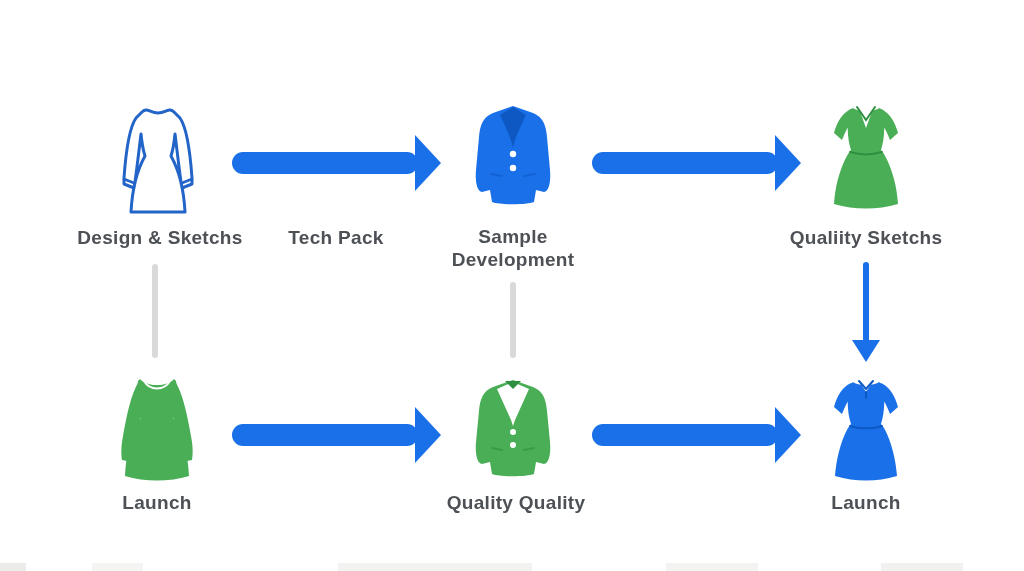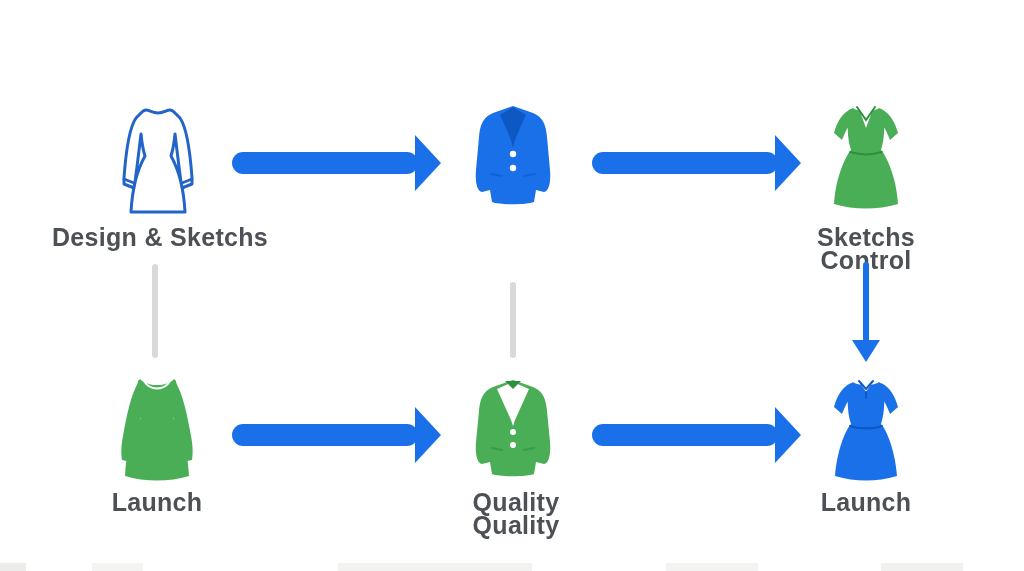--- a/index.html
+++ b/index.html
@@ -6,21 +6,21 @@
   body { font-family: "Liberation Sans", sans-serif; background:#ffffff; }
   #canvas {
     position:relative; width:1024px; height:571px; background:var(--background,#fff);
     overflow:hidden;
   }
   .icon-box { position:absolute; }
   .icon-box svg { display:block; width:100%; height:100%; }
 
   .stage-label {
     position:absolute; text-align:center;
-    font-weight:700; font-size:25px; line-height:23px;
+    font-weight:700; font-size:19px; line-height:23px;
     color:var(--label-text,#4d5156); letter-spacing:0.3px;
   }
 
   
   .h-arrow { position:absolute; width:209px; height:56px; }
   .h-arrow .shaft {
     position:absolute; left:0; top:17px; width:186px; height:22px;
     border-radius:11px; background:var(--arrow-blue,#1a70e8);
   }
   .h-arrow .tip {
@@ -78,51 +78,56 @@
         C12,52 15,30 22,20 Z"></path>
       <path d="M10,81 L20,85 M78,81 L68,85" fill="none" stroke="var(--icon-outline-blue,#2264c8)" stroke-width="2.5" stroke-linecap="round"></path>
     </svg>
   </div>
   <div class="stage-label" style="left:40px; top:226px; width:240px;">Design &amp; Sketchs</div>
 
   <div class="h-arrow" style="left:232px; top:135px;">
     <div class="shaft"></div>
       <div class="tip"></div>
   </div>
+  <div class="stage-label" style="left:246px; top:226px; width:180px;">Tech Pack</div>
 
   <div class="icon-box" style="left:470px; top:104px; width:86px; height:106px;">
     <svg viewBox="0 0 86 106">
       <path class="fill-blue" d="M43,2 L23,9 C13,13 10,21 9,33 L6,66 C5,78 7,87 12,88
         L20,86 L22,98 C30,101 56,101 64,98 L66,86 L74,88 C79,87 81,78 80,66
         L77,33 C76,21 73,13 63,9 Z"></path>
       <path d="M43,3 L30,11 C36,24 41,34 43,44 C45,34 50,24 56,11 Z" fill="#0e58c4"></path>
       <path class="detail-blue" d="M21,70 L32,72 M65,70 L54,72" opacity="0.55"></path>
       <circle class="fill-white" cx="43" cy="50" r="3.2"></circle>
       <circle class="fill-white" cx="43" cy="64" r="3.2"></circle>
     </svg>
+  </div>
+  <div class="stage-label" style="left:423px; top:225px; width:180px;">
+    <div>Sample</div>
+    <div>Development</div>
   </div>
 
   <div class="h-arrow" style="left:592px; top:135px;">
     <div class="shaft"></div>
       <div class="tip"></div>
   </div>
 
   <div class="icon-box" style="left:827px; top:100px; width:78px; height:112px;">
     <svg viewBox="0 0 78 112">
       <path class="fill-green" d="M26,8 C30,12 48,12 52,8 L56,10 C58,22 58,38 54,50
         L57,54 C66,70 70,88 71,104 C50,110 28,110 7,104 C8,88 12,70 21,54
         L24,50 C20,38 20,22 22,10 Z"></path>
       <path class="fill-green" d="M24,9 C15,13 10,22 7,33 L15,40 C18,32 21,26 25,22 Z"></path>
       <path class="fill-green" d="M54,9 C63,13 68,22 71,33 L63,40 C60,32 57,26 53,22 Z"></path>
       <path class="fill-white" d="M31,6 L39,28 L47,6 Z"></path>
       <path class="detail-green" d="M30,7 L39,20 L48,7"></path>
       <path class="detail-green" d="M23,52 C33,55 45,55 55,52"></path>
     </svg>
   </div>
-  <div class="stage-label" style="left:776px; top:226px; width:180px;">Sketchs Control</div>
+  <div class="stage-label" style="left:776px; top:226px; width:180px;">Qualiity Sketchs</div>
 
   <div class="v-connector" style="left:152px; top:264px; height:94px;"></div>
   <div class="v-connector" style="left:510px; top:282px; height:76px;"></div>
   <div class="v-arrow" style="left:852px; top:262px;">
     <div class="shaft"></div>
       <div class="tip"></div>
   </div>
 
   <div class="icon-box" style="left:115px; top:372px; width:84px; height:112px;">
     <svg viewBox="0 0 84 112">

